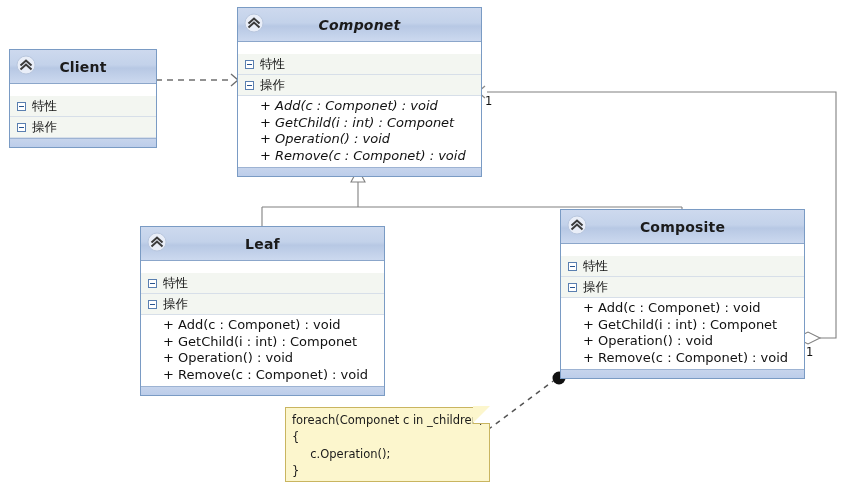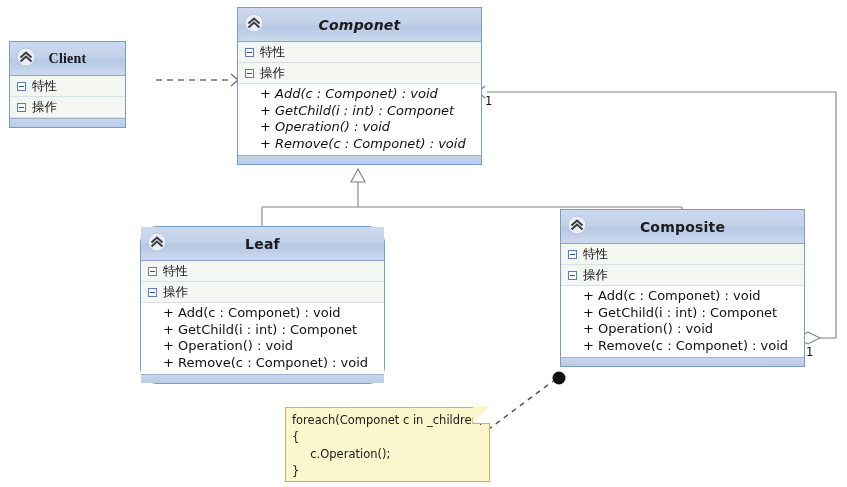--- a/index.html
+++ b/index.html
@@ -27,21 +27,21 @@
   }
   .uml-title{
     position:absolute;left:0;right:0;top:0;bottom:0;
     display:flex;align-items:center;justify-content:center;
     font-size:14px;font-weight:bold;color:#1b1b1b;letter-spacing:.2px;
   }
   .uml-title.abstract{font-style:italic;}
   .chev-icon{
     position:absolute;left:6px;top:5px;width:20px;height:20px;
   }
-  .uml-body{background:#0f172a;}
+  .uml-body{background:#0f172a;margin-top:12px;}
   .sec-row{
     display:flex;align-items:center;
     height:21px;padding-left:7px;
     font-size:12.5px;color:#111;
     background:#f3f6f1;
     border-bottom:1px solid #d7dfe9;
     box-sizing:border-box;
   }
   .pm-box{
     width:9px;height:9px;margin-right:6px;flex:0 0 auto;
@@ -127,21 +127,21 @@
 
     <g>
       <line x1="556" y1="379" x2="470" y2="443" stroke="#555555" stroke-width="1.5" stroke-dasharray="5,5"></line>
       <circle cx="559" cy="378" r="6.5" fill="#111111"></circle>
     </g>
   </svg>
 
   <div class="mult-label" style="left:485px;top:94px;">1</div>
   <div class="mult-label" style="left:806px;top:345px;">1</div>
 
-  <div class="uml-class" style="left:9px;top:41px;width:117px;font-family:Liberation Serif, serif;">
+  <div class="uml-class" style="left:9px;top:49px;width:148px;">
     <div class="uml-header">
       <span class="chev-icon">
         <svg width="20" height="20" viewBox="0 0 20 20">
           <circle cx="10" cy="10" r="9" fill="#e9eef8" stroke="#b9c7de" stroke-width="1"></circle>
           <path d="M4.5,10.5 L10,5.5 L15.5,10.5" fill="none" stroke="#3b3b3b" stroke-width="2"></path>
           <path d="M4.5,14.5 L10,9.5 L15.5,14.5" fill="none" stroke="#3b3b3b" stroke-width="2"></path>
         </svg>
       </span>
       <div class="uml-title">Client</div>
     </div>
@@ -181,21 +181,21 @@
       <div class="member-list">
         <div class="member italic">+ Add(c : Componet) : void</div>
         <div class="member italic">+ GetChild(i : int) : Componet</div>
         <div class="member italic">+ Operation() : void</div>
         <div class="member italic">+ Remove(c : Componet) : void</div>
       </div>
     </div>
     <div class="uml-footer"></div>
   </div>
 
-  <div class="uml-class" style="left:140px;top:226px;width:245px;border-radius:17px;">
+  <div class="uml-class" style="left:140px;top:226px;width:245px;">
     <div class="uml-header">
       <span class="chev-icon">
         <svg width="20" height="20" viewBox="0 0 20 20">
           <circle cx="10" cy="10" r="9" fill="#e9eef8" stroke="#b9c7de" stroke-width="1"></circle>
           <path d="M4.5,10.5 L10,5.5 L15.5,10.5" fill="none" stroke="#3b3b3b" stroke-width="2"></path>
           <path d="M4.5,14.5 L10,9.5 L15.5,14.5" fill="none" stroke="#3b3b3b" stroke-width="2"></path>
         </svg>
       </span>
       <div class="uml-title">Leaf</div>
     </div>

